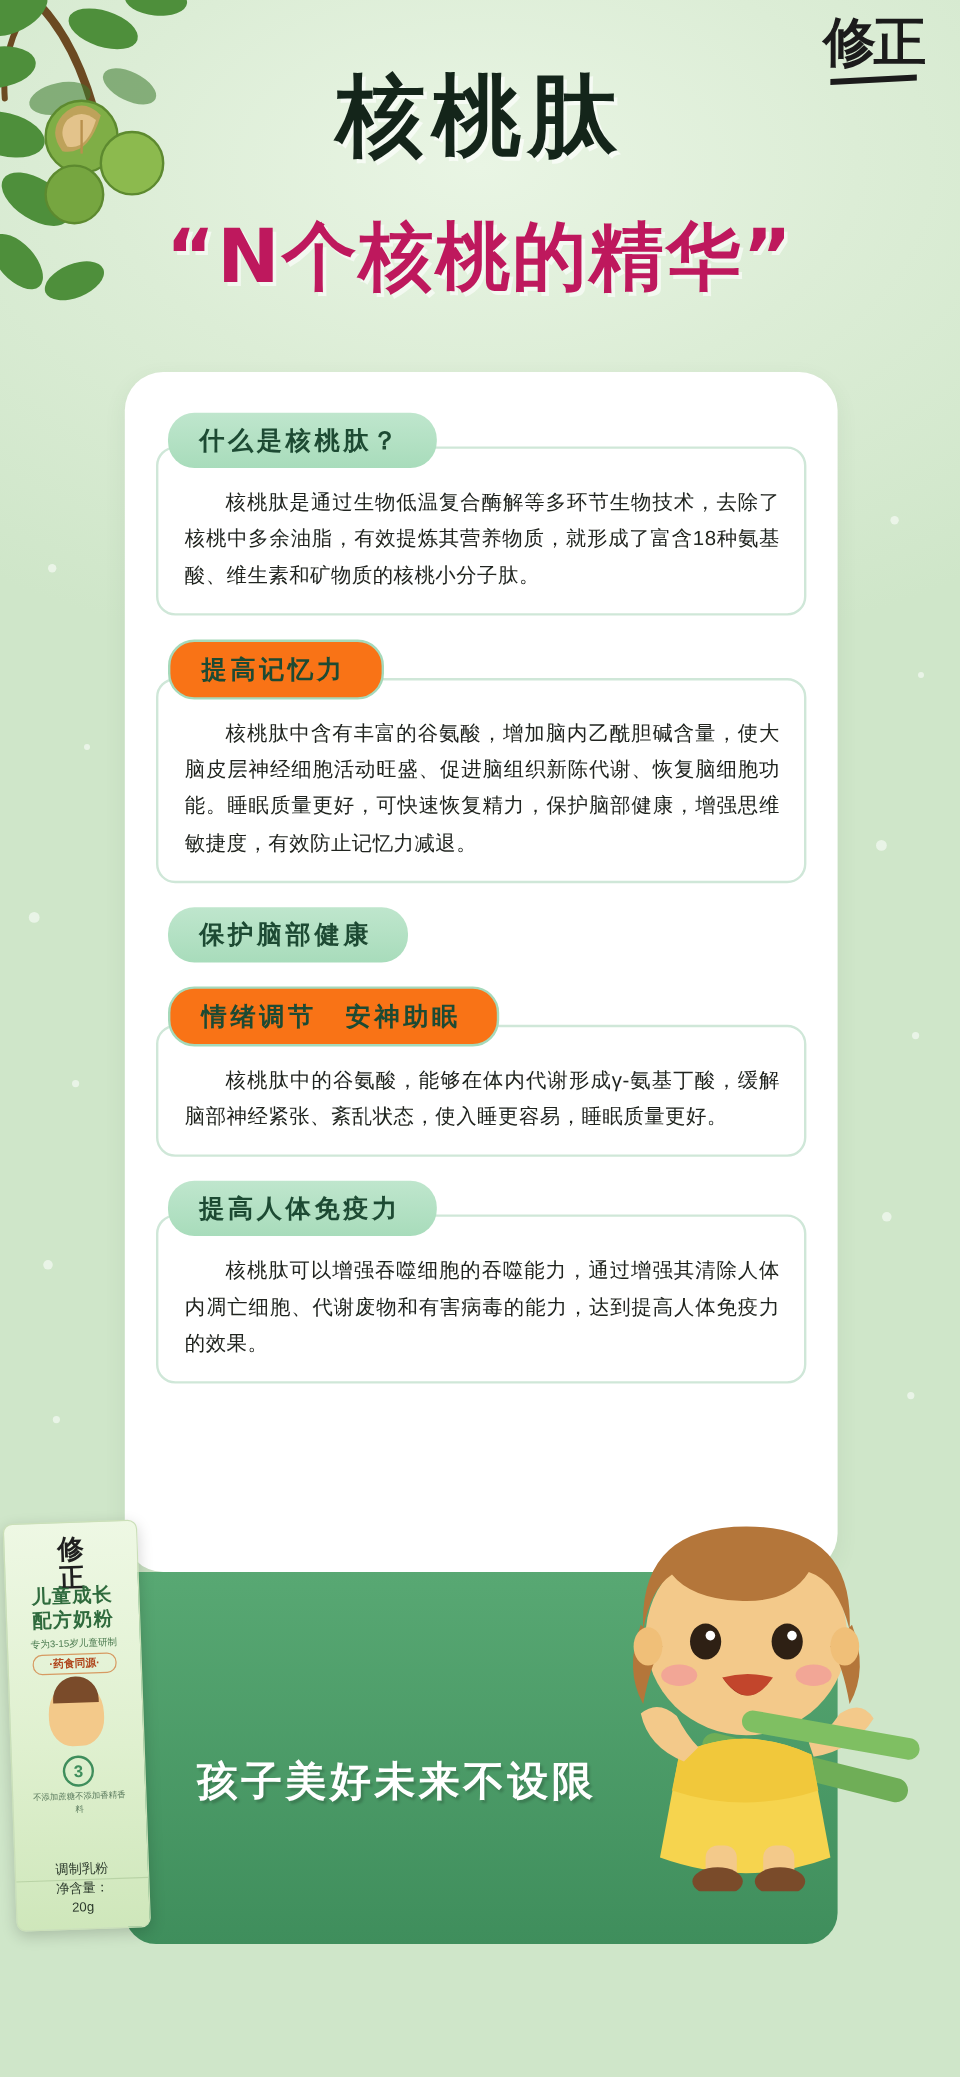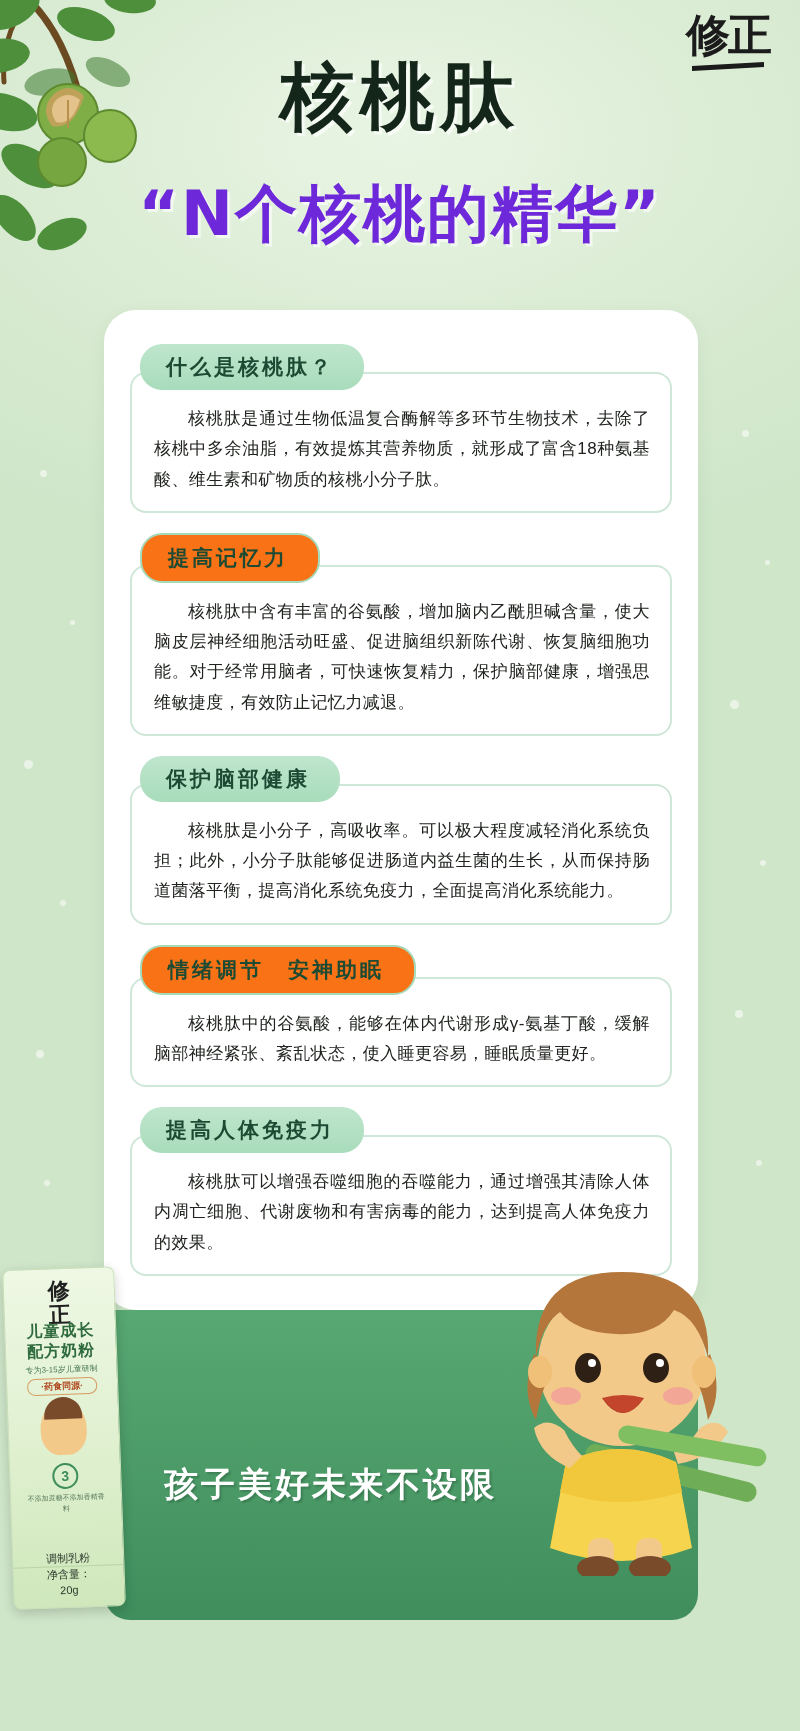--- a/index.html
+++ b/index.html
@@ -70,21 +70,21 @@
     text-shadow: 3px 3px 0 rgba(255,255,255,.65);
   }
   .title-sub {
     position: absolute;
     left: 0; right: 0; top: 172px;
     text-align: center;
     font-family: "DejaVu Sans", sans-serif;
     font-weight: 700;
     font-size: 62px;
     letter-spacing: 2px;
-    color: #6d28d9;
+    color: #be185d;
     text-shadow: 3px 3px 0 rgba(255,255,255,.6);
     white-space: nowrap;
   }
 
   
   .card {
     position: absolute;
     left: 104px; top: 310px;
     width: 594px;
     height: 1000px;
@@ -314,29 +314,26 @@
   <div class="section">
     <div class="sec-head">什么是核桃肽？</div>
     <div class="sec-body">
       <p>核桃肽是通过生物低温复合酶解等多环节生物技术，去除了核桃中多余油脂，有效提炼其营养物质，就形成了富含18种氨基酸、维生素和矿物质的核桃小分子肽。</p>
     </div>
   </div>
 
   <div class="section">
     <div class="sec-head outline">提高记忆力</div>
     <div class="sec-body">
-      <p>核桃肽中含有丰富的谷氨酸，增加脑内乙酰胆碱含量，使大脑皮层神经细胞活动旺盛、促进脑组织新陈代谢、恢复脑细胞功能。对于经常用脑者，可快速恢复精力，保护脑部健康，增强思维敏捷度，有效防止记忆力减退。</p>
+      <p>核桃肽中含有丰富的谷氨酸，增加脑内乙酰胆碱含量，使大脑皮层神经细胞活动旺盛、促进脑组织新陈代谢、恢复脑细胞功能。睡眠质量更好，可快速恢复精力，保护脑部健康，增强思维敏捷度，有效防止记忆力减退。</p>
     </div>
   </div>
 
   <div class="section">
     <div class="sec-head">保护脑部健康</div>
-    <div class="sec-body">
-      <p>核桃肽是小分子，高吸收率。可以极大程度减轻消化系统负担；此外，小分子肽能够促进肠道内益生菌的生长，从而保持肠道菌落平衡，提高消化系统免疫力，全面提高消化系统能力。</p>
-    </div>
   </div>
 
   <div class="section">
     <div class="sec-head outline">情绪调节　安神助眠</div>
     <div class="sec-body">
       <p>核桃肽中的谷氨酸，能够在体内代谢形成γ-氨基丁酸，缓解脑部神经紧张、紊乱状态，使入睡更容易，睡眠质量更好。</p>
     </div>
   </div>
 
   <div class="section">

